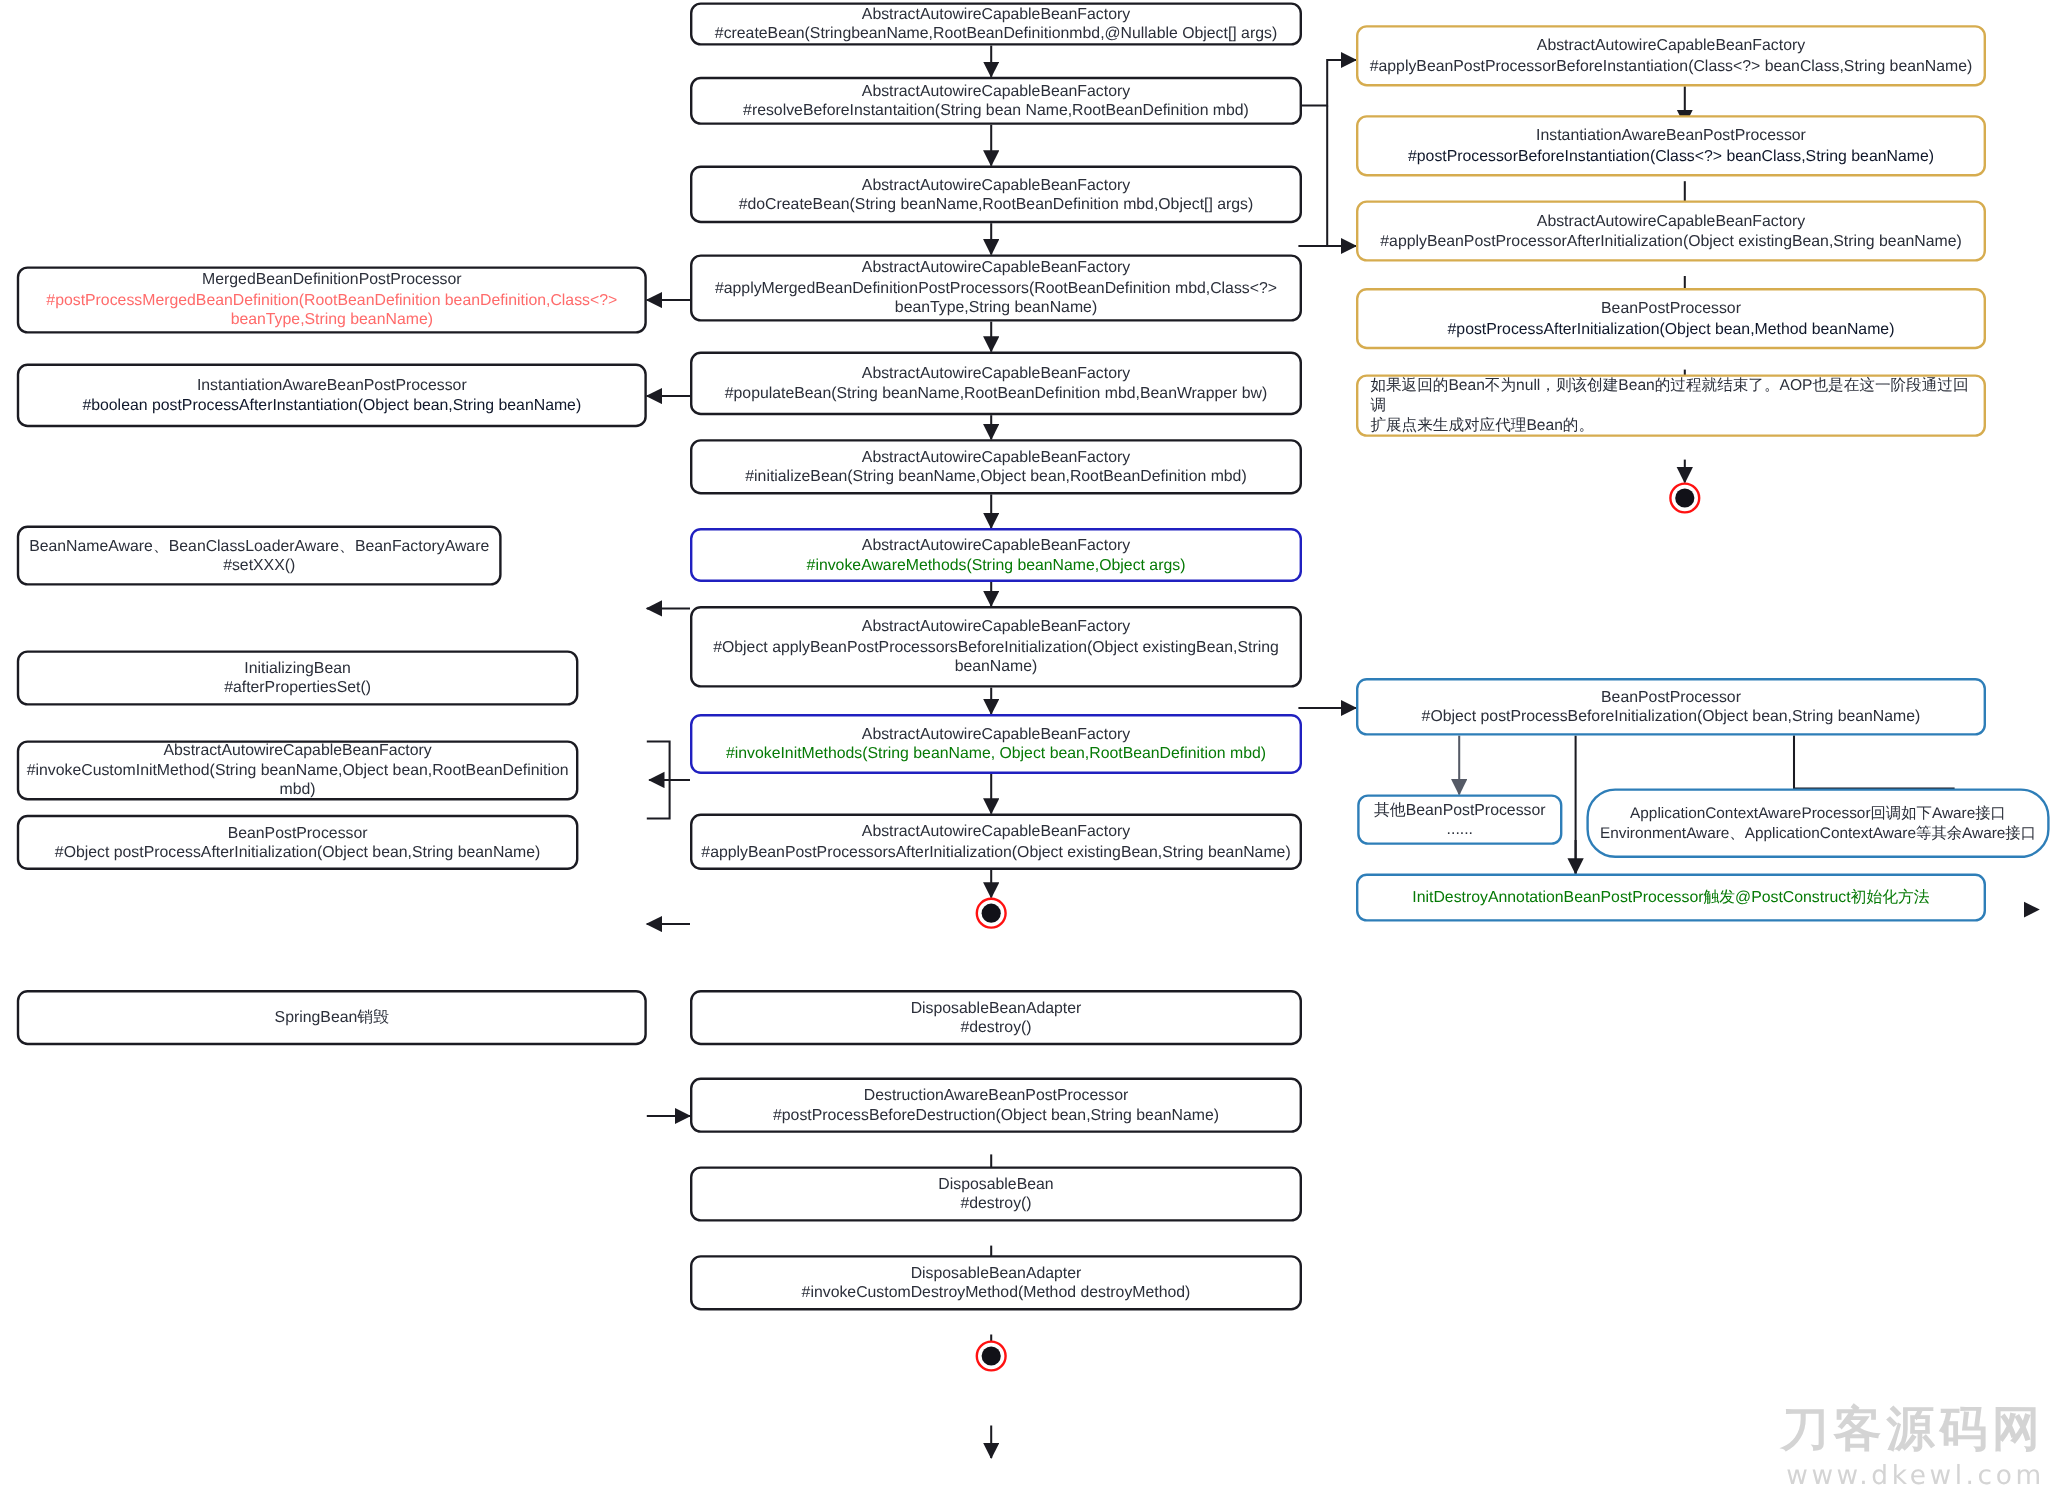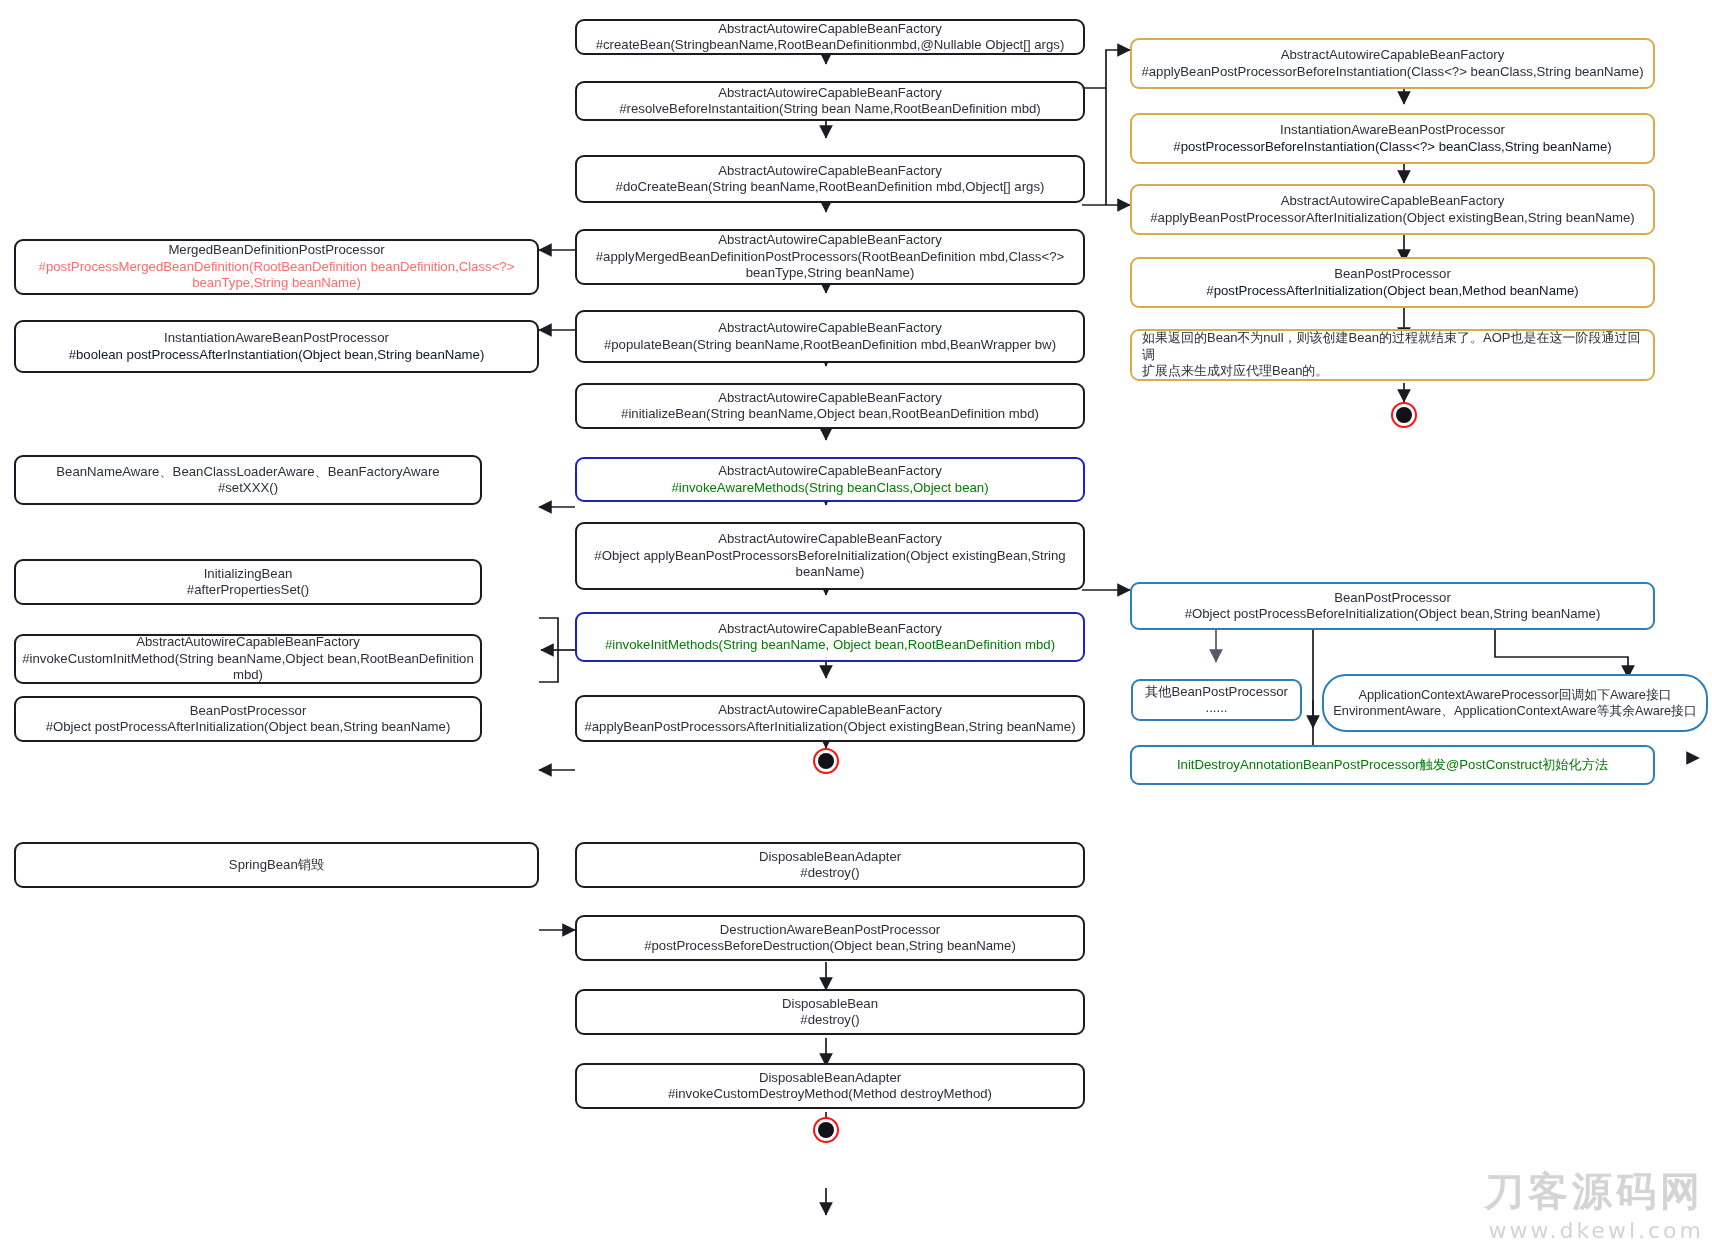--- a/index.html
+++ b/index.html
@@ -23,21 +23,21 @@
     align-items:center;
     justify-content:center;
     text-align:center;
     font-size:13.2px;
     line-height:16.5px;
     padding:3px 6px;
     z-index:3;
     white-space:nowrap;
   }
   .node .ln { display:block; width:100%; }
-  .node.wrap { white-space:normal;margin-top:17px; }
+  .node.wrap { white-space:normal; }
   .node.noteL { text-align:left; align-items:flex-start; padding:6px 10px; }
   .b-black  { border-color:#1b1b22; }
   .b-gold   { border-color:#d6ac4f; }
   .b-blue   { border-color:#2e7eb8; }
   .b-navy   { border-color:#2020c0; }
   .t-red    { color:#0f172a; }
   .t-red2   { color:#ff6b6b; }
   .t-green  { color:#067a06; }
   .t-dark   { color:#2b2f3a; }
   svg.lines { position:absolute; left:0; top:0; width:1712px; height:1251px; z-index:1; pointer-events:none; }
@@ -153,21 +153,21 @@
     <span class="ln">#populateBean(String beanName,RootBeanDefinition mbd,BeanWrapper bw)</span>
   </div>
 
   <div class="node b-black wrap" style="left:575px; top:366px; width:510px; height:46px;">
     <span class="ln">AbstractAutowireCapableBeanFactory</span>
     <span class="ln">#initializeBean(String beanName,Object bean,RootBeanDefinition mbd)</span>
   </div>
 
   <div class="node b-navy wrap" style="left:575px; top:440px; width:510px; height:45px; border-width:2.6px;">
     <span class="ln t-dark">AbstractAutowireCapableBeanFactory</span>
-    <span class="ln t-green">#invokeAwareMethods(String beanClass,Object bean)</span>
+    <span class="ln t-green">#invokeAwareMethods(String beanName,Object args)</span>
   </div>
 
   <div class="node b-black wrap" style="left:575px; top:505px; width:510px; height:68px;">
     <span class="ln">AbstractAutowireCapableBeanFactory</span>
     <span class="ln">#Object applyBeanPostProcessorsBeforeInitialization(Object existingBean,String beanName)</span>
   </div>
 
   <div class="node b-navy wrap" style="left:575px; top:595px; width:510px; height:50px; border-width:2.6px;">
     <span class="ln t-dark">AbstractAutowireCapableBeanFactory</span>
     <span class="ln t-green">#invokeInitMethods(String beanName, Object bean,RootBeanDefinition mbd)</span>
@@ -187,21 +187,21 @@
   <div class="node b-black wrap" style="left:14px; top:222px; width:525px; height:56px;">
     <span class="ln t-dark">MergedBeanDefinitionPostProcessor</span>
     <span class="ln t-red2">#postProcessMergedBeanDefinition(RootBeanDefinition beanDefinition,Class&lt;?&gt; beanType,String beanName)</span>
   </div>
 
   <div class="node b-black wrap" style="left:14px; top:303px; width:525px; height:53px;">
     <span class="ln t-dark">InstantiationAwareBeanPostProcessor</span>
     <span class="ln t-red">#boolean postProcessAfterInstantiation(Object bean,String beanName)</span>
   </div>
 
-  <div class="node b-black wrap" style="left:14px; top:438px; width:468px; height:50px;align-items:center;">
+  <div class="node b-black wrap" style="left:14px; top:438px; width:404px; height:50px;align-items:center;">
     <span class="ln">BeanNameAware、BeanClassLoaderAware、BeanFactoryAware</span>
     <span class="ln">#setXXX()</span>
   </div>
 
   <div class="node b-black wrap" style="left:14px; top:542px; width:468px; height:46px;">
     <span class="ln">InitializingBean</span>
     <span class="ln">#afterPropertiesSet()</span>
   </div>
 
   <div class="node b-black wrap" style="left:14px; top:617px; width:468px; height:50px;">

